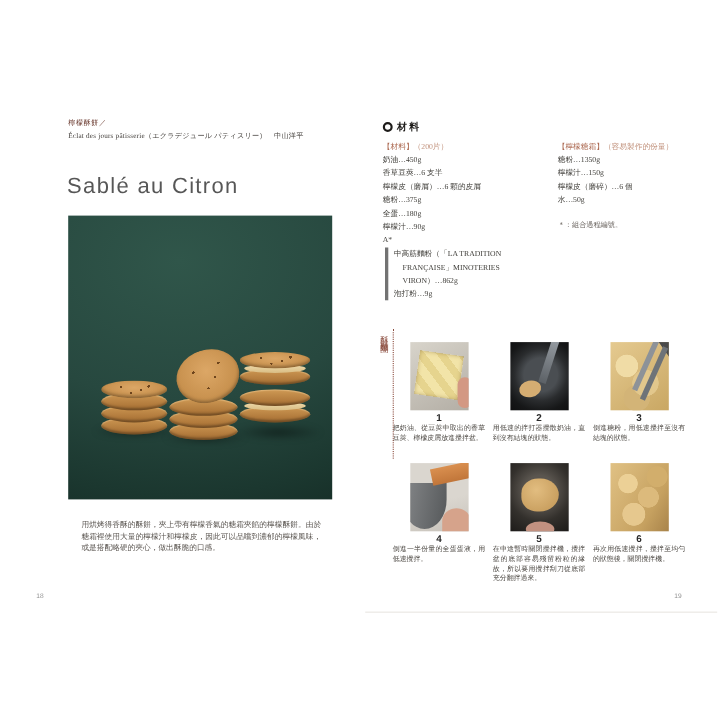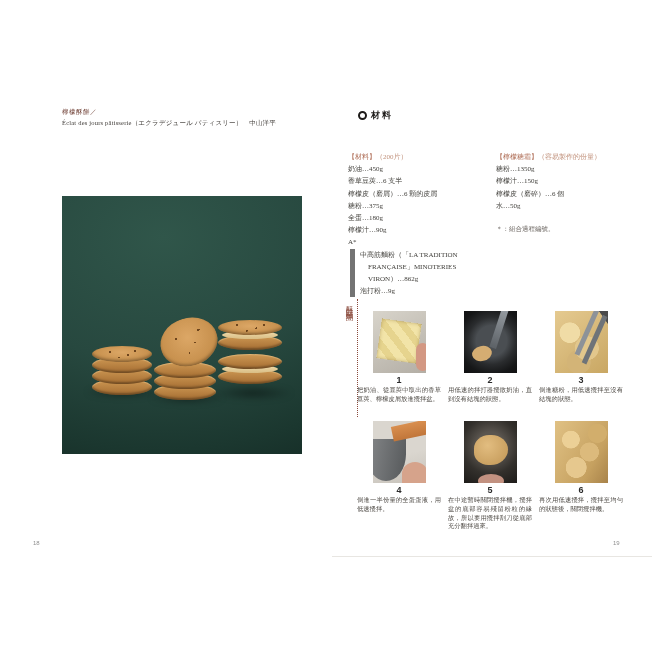--- a/index.html
+++ b/index.html
@@ -41,29 +41,29 @@
   .ck-r-t2{left:156px;top:158px;width:64px;height:15px;}
   .fill2{left:160px;top:169px;width:56px;height:8px;border-radius:50%;background:linear-gradient(#efdcae,#d9bd84);}
   .ck-r-b2{left:156px;top:173px;width:64px;height:15px;}
   .desc{position:absolute;left:74px;top:472px;width:218px;margin:0;font-size:7px;line-height:10.5px;
         text-align:justify;color:#5a5550;}
   .pagenum{position:absolute;font-family:"Liberation Sans","DejaVu Sans",sans-serif;font-size:6px;color:#8f8f8f;}
   .pn-left{left:33px;top:540px;}
   .pn-right{left:613px;top:540px;}
 
   
-  .mat-header{position:absolute;left:358px;top:109px;display:flex;align-items:center;gap:4px;
+  .mat-header{position:absolute;left:348px;top:109px;display:flex;align-items:center;gap:4px;
               font-size:9px;font-weight:bold;letter-spacing:2px;color:#1d1b19;}
   .ring{display:inline-block;width:5px;height:5px;border:2px solid #1d1b19;border-radius:50%;}
-  .ingcol{position:absolute;top:127px;font-size:7px;line-height:12.2px;color:#42403c;margin-top:24px;}
+  .ingcol{position:absolute;top:127px;font-size:7px;line-height:12.2px;color:#42403c;}
   .col1{left:348px;width:126px;}
-  .col2{left:496px;width:130px;}
+  .col2{left:507px;width:130px;}
   .col-title{color:#ad6a52;}
   .col-title .sub{color:#c0907a;}
-  .ing-group{border-left:5px solid #737373;padding-left:5px;margin-left:2px;}
+  .ing-group{border-left:3px solid #737373;padding-left:5px;margin-left:2px;}
   .hang{padding-left:8px;text-indent:-8px;}
   .mat-note{margin-top:11px;font-size:6.5px;color:#6b6560;}
 
   
   .steps-side{position:absolute;left:344px;top:299px;display:flex;gap:3px;}
   .vlabel{writing-mode:vertical-rl;font-size:7.5px;letter-spacing:3px;color:#8a4a3c;}
   .dotline{width:0;height:118px;border-left:1px dotted #8a4a3c;}
   .steps-grid{position:absolute;left:357px;top:311px;width:266px;display:grid;
               grid-template-columns:repeat(3,84px);column-gap:7px;row-gap:6px;}
   .step{width:84px;height:104px;}
@@ -110,20 +110,21 @@
       linear-gradient(120deg,#e0c184,#c6a160 70%,#a8834a);}
   .page-edge{position:absolute;left:332px;top:556px;width:320px;height:1px;background:#e8e6e2;}
 </style>
 </head>
 <body>
 
 <div class="spread">
 
   <div class="tagline">檸檬酥餅／</div>
   <div class="shopline">Éclat des jours pâtisserie（エクラデジュール パティスリー）　中山洋平</div>
+  <h1 class="title">Sablé au Citron</h1>
 
   <div class="photo">
     <span class="shadow sh1"></span>
     <span class="shadow sh2"></span>
     <span class="shadow sh3"></span>
     <span class="cookie ck-l4"></span>
     <span class="cookie ck-l3"></span>
     <span class="cookie ck-l2"></span>
     <span class="cookie top-face ck-l1"></span>
     <span class="cookie ck-m3"></span>
@@ -131,20 +132,21 @@
     <span class="cookie ck-m1"></span>
     <span class="cookie top-face ck-lean"></span>
     <span class="cookie ck-r-b2"></span>
     <span class="fill2"></span>
     <span class="cookie ck-r-t2"></span>
     <span class="cookie ck-r-b1"></span>
     <span class="fill1"></span>
     <span class="cookie top-face ck-r-t1"></span>
   </div>
 
+  <p class="desc">用烘烤得香酥的酥餅，夾上帶有檸檬香氣的糖霜夾餡的檸檬酥餅。由於糖霜裡使用大量的檸檬汁和檸檬皮，因此可以品嚐到濃郁的檸檬風味，或是搭配略硬的夾心，做出酥脆的口感。</p>
   <div class="pagenum pn-left">18</div>
 
   <div class="mat-header">
     <span class="ring"></span>
     <span>材料</span>
   </div>
 
   <div class="ingcol col1">
     <div class="col-title">
       <span>【材料】</span><span class="sub">（200片）</span>

